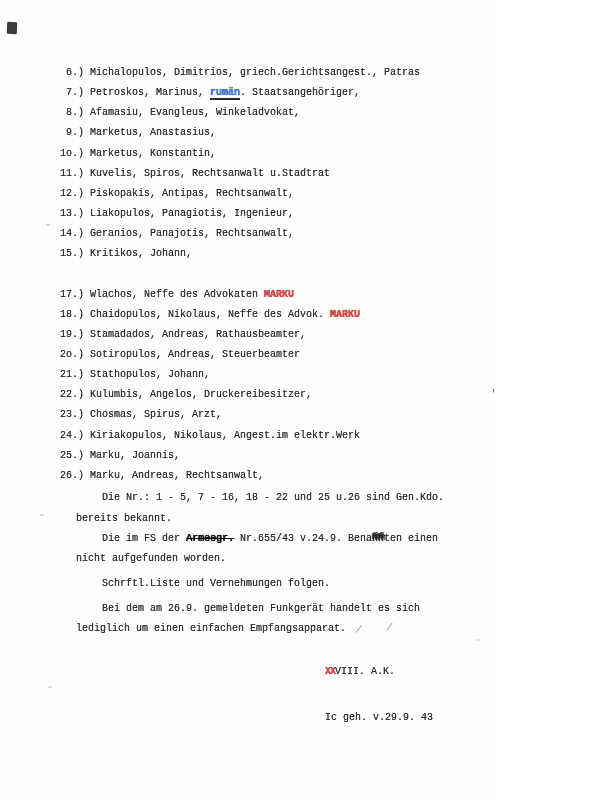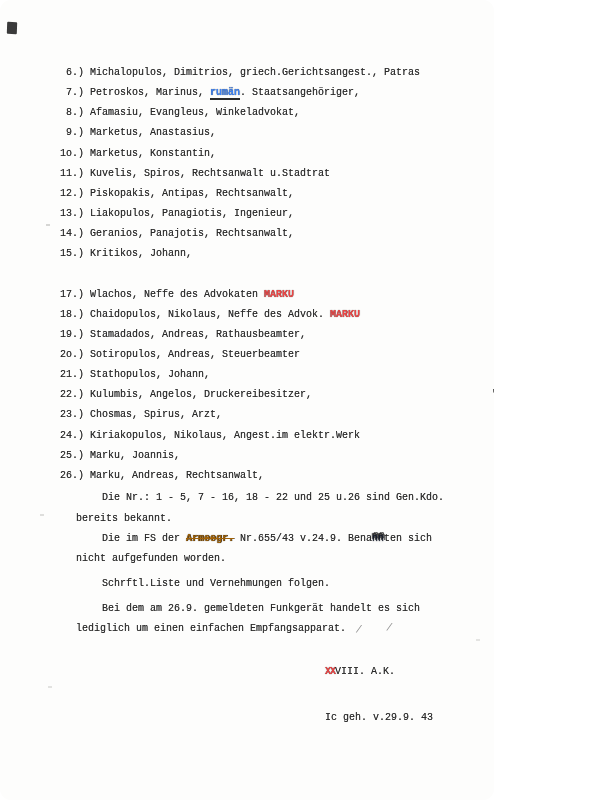--- a/index.html
+++ b/index.html
@@ -34,21 +34,21 @@
   .p1l1{top:487px;left:102px;}
   .p1l2{top:508px;left:76px;}
   .p2l1{top:528px;left:102px;}
   .p2l2{top:548px;left:76px;}
   .p3l1{top:573px;left:102px;}
   .p4l1{top:598px;left:102px;}
   .p4l2{top:618px;left:76px;}
   .sig1{top:661px;left:325px;}
   .sig2{top:683px;left:325px;margin-top:24px;}
   .ot{
-    font-weight:700;color:#a16207;
+    font-weight:400;color:#000000;
     text-decoration:line-through;text-decoration-thickness:1px;
     text-shadow:0.5px 0 0 #222,0 0 1px #333;
   }
   .scribble{
     font-weight:400;color:#0f172a;
     text-shadow:0 -2px 0 #2a2a2a,1px -3px 0 #3a3a3a,-1px -2px 1px #222,2px -1px 0 #444,0 0 1.5px #000;
   }
   .marks{
     display:inline-block;color:#8f8f8f;margin-left:10px;letter-spacing:9px;
     transform:skewX(-14deg) rotate(-4deg);text-shadow:none;
@@ -86,21 +86,21 @@
     <div class="row"><span>22.) Kulumbis, Angelos, Druckereibesitzer,</span><span></span><span class="ditto" style="left:432px">"</span></div>
     <div class="row"><span>23.) Chosmas, Spirus, Arzt,</span><span></span><span class="ditto" style="left:436px">"</span></div>
     <div class="row"><span>24.) Kiriakopulos, Nikolaus, Angest.im elektr.Werk</span><span></span><span class="ditto" style="left:440px">"</span></div>
     <div class="row"><span>25.) Marku, Joannis,</span><span></span><span class="ditto" style="left:440px">"</span></div>
     <div class="row"><span>26.) Marku, Andreas, Rechtsanwalt,</span><span></span><span class="ditto" style="left:436px">"</span></div>
   </div>
 
   <div class="pline p1l1">Die Nr.: 1 - 5, 7 - 16, 18 - 22 und 25 u.26 sind Gen.Kdo.</div>
   <div class="pline p1l2">bereits bekannt.</div>
 
-  <div class="pline p2l1"><span>Die im FS der </span><span class="ot">Armeegr.</span><span> Nr.655/43 v.24.9. Bena</span><span class="scribble">nn</span><span>ten sich</span></div>
+  <div class="pline p2l1"><span>Die im FS der </span><span class="ot">Armeegr.</span><span> Nr.655/43 v.24.9. Bena</span><span class="scribble">nn</span><span>ten einen</span></div>
   <div class="pline p3l1">Schrftl.Liste und Vernehmungen folgen.</div>
 
   <div class="pline p2l2">nicht aufgefunden worden.</div>
 
   <div class="pline p4l1">Bei dem am 26.9. gemeldeten Funkgerät handelt es sich</div>
   <div class="pline p4l2"><span>lediglich um einen einfachen Empfangsapparat.</span><span class="marks">/ /</span></div>
 
   <div class="pline sig1"><span class="b sigb">XX</span><span>VIII. A.K.</span></div>
   <div class="pline sig2">Ic geh. v.29.9. 43</div>
 </div>

